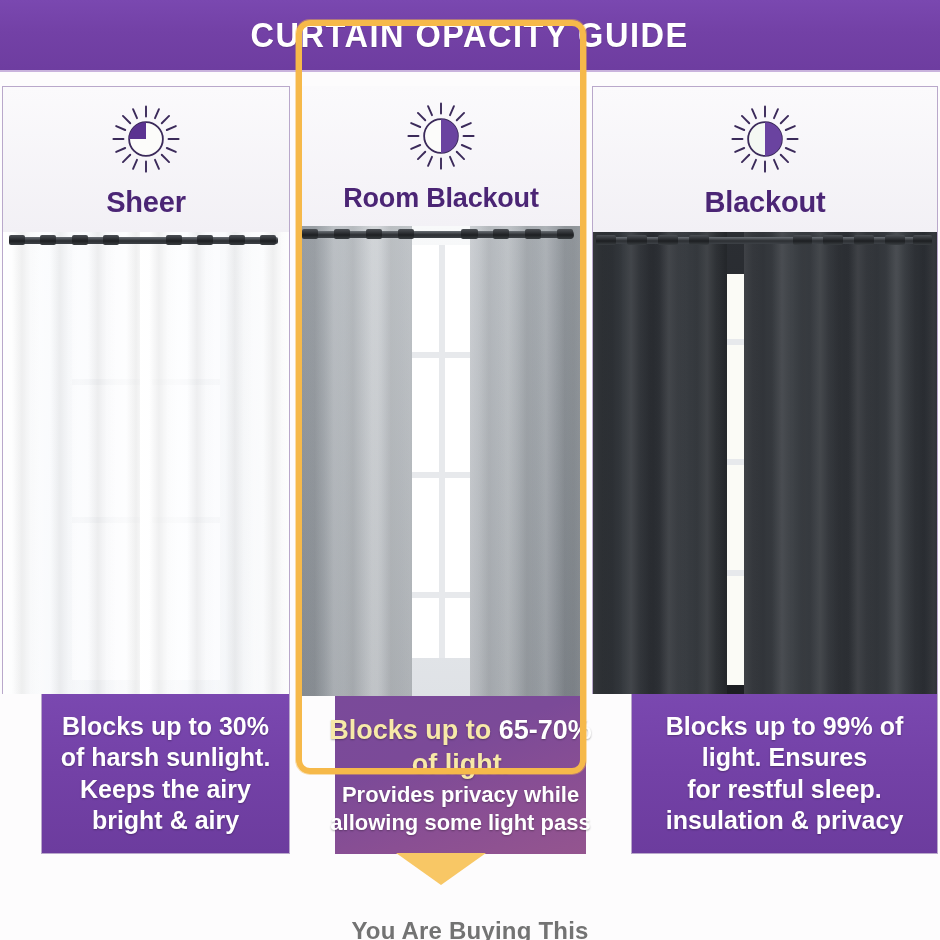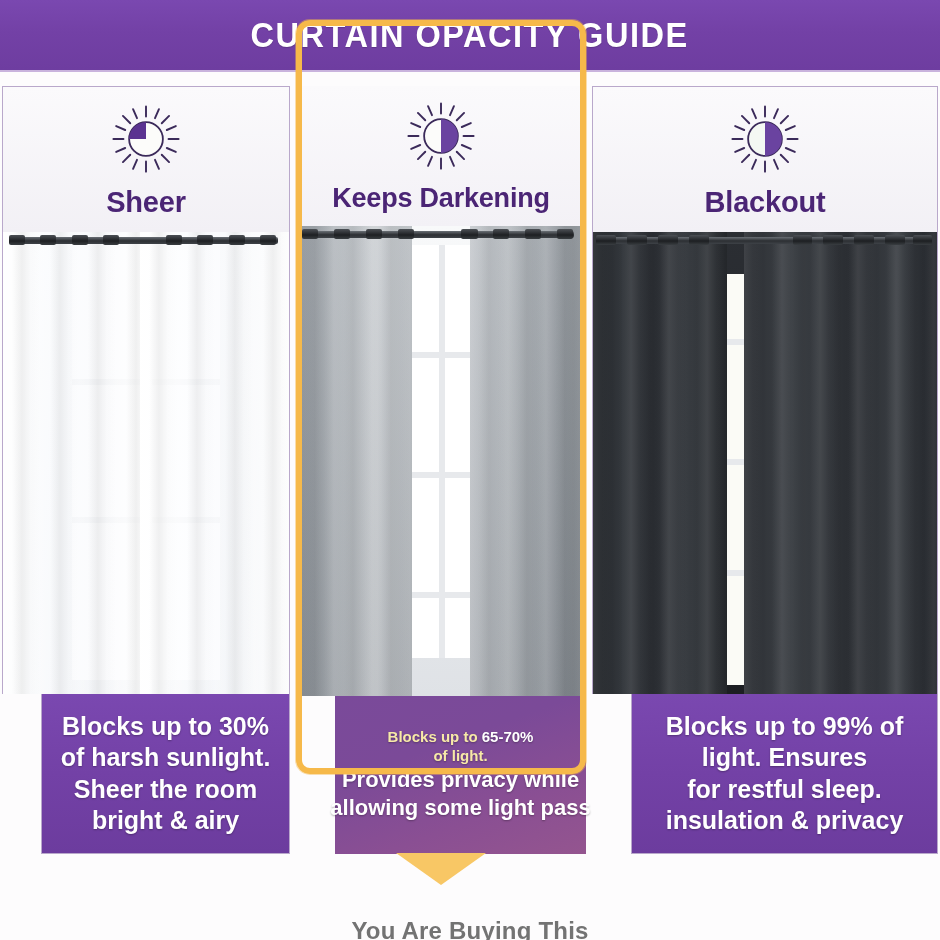--- a/index.html
+++ b/index.html
@@ -227,21 +227,21 @@
 
   .tp-line {
     color: #ffffff;
     font-size: 25px;
     font-weight: bold;
     line-height: 1.26;
     white-space: nowrap;
     text-shadow: 0 1px 2px rgba(0,0,0,.30);
     font-family: "Liberation Sans", sans-serif;
   }
-  .col-middle .tp-line { font-size: 15px; }
+  .col-middle .tp-line { font-size: 27px; }
   .tp-line.small { font-size: 22px; }
   .hl { color: #f7e9a8; }
 
   
   #highlight-frame {
     position: absolute;
     left: 296px;
     top: 20px;
     width: 290px;
     height: 754px;
@@ -343,21 +343,21 @@
           <div class="grommet" style="left:57%"></div>
           <div class="grommet" style="left:68%"></div>
           <div class="grommet" style="left:79%"></div>
           <div class="grommet" style="left:90%"></div>
         </div>
       </div>
 
       <div class="text-panel">
         <div class="tp-line">Blocks up to 30%</div>
         <div class="tp-line">of harsh sunlight.</div>
-        <div class="tp-line">Sheer the room</div>
+        <div class="tp-line">Keeps the airy</div>
         <div class="tp-line">bright &amp; airy</div>
       </div>
     </div>
   </div>
 
   <div class="column col-middle">
     <div class="col-inner">
       <div class="label-card">
         <svg class="sun-icon" viewBox="0 0 64 64">
           <g stroke="#3b2a5a" stroke-width="1.7" stroke-linecap="round">
@@ -374,21 +374,21 @@
             <line x1="43.5" y1="5.5" x2="40" y2="13.5"></line>
             <line x1="24" y1="50.5" x2="20.5" y2="58.5"></line>
             <line x1="5.5" y1="20.5" x2="13.5" y2="24"></line>
             <line x1="50.5" y1="40" x2="58.5" y2="43.5"></line>
             <line x1="5.5" y1="43.5" x2="13.5" y2="40"></line>
             <line x1="50.5" y1="24" x2="58.5" y2="20.5"></line>
           </g>
           <circle cx="32" cy="32" r="15" fill="#fcfcfa" stroke="#3b2a5a" stroke-width="1.6"></circle>
           <path d="M32 17 A15 15 0 0 1 32 47 Z" fill="#6a43a0"></path>
         </svg>
-        <div class="type-name">Keeps Darkening</div>
+        <div class="type-name">Room Blackout</div>
       </div>
 
       <div class="photo">
         <div class="window">
           <div class="mullion-v" style="left:47%"></div>
           <div class="mullion-h" style="top:26%"></div>
           <div class="mullion-h" style="top:55%"></div>
           <div class="mullion-h" style="top:84%"></div>
         </div>
         <div class="panel left">

